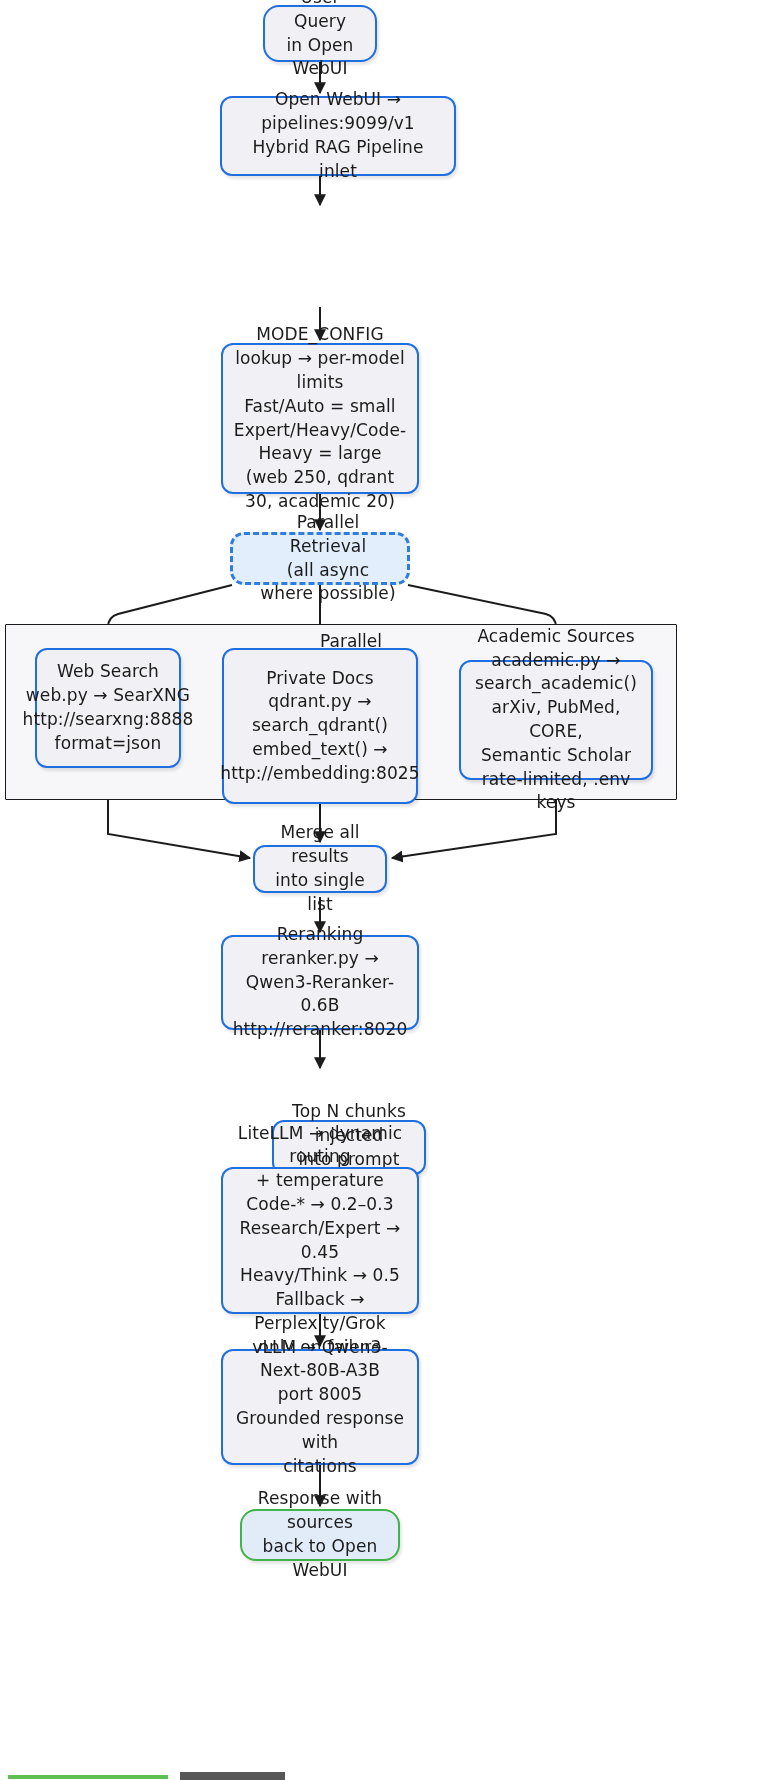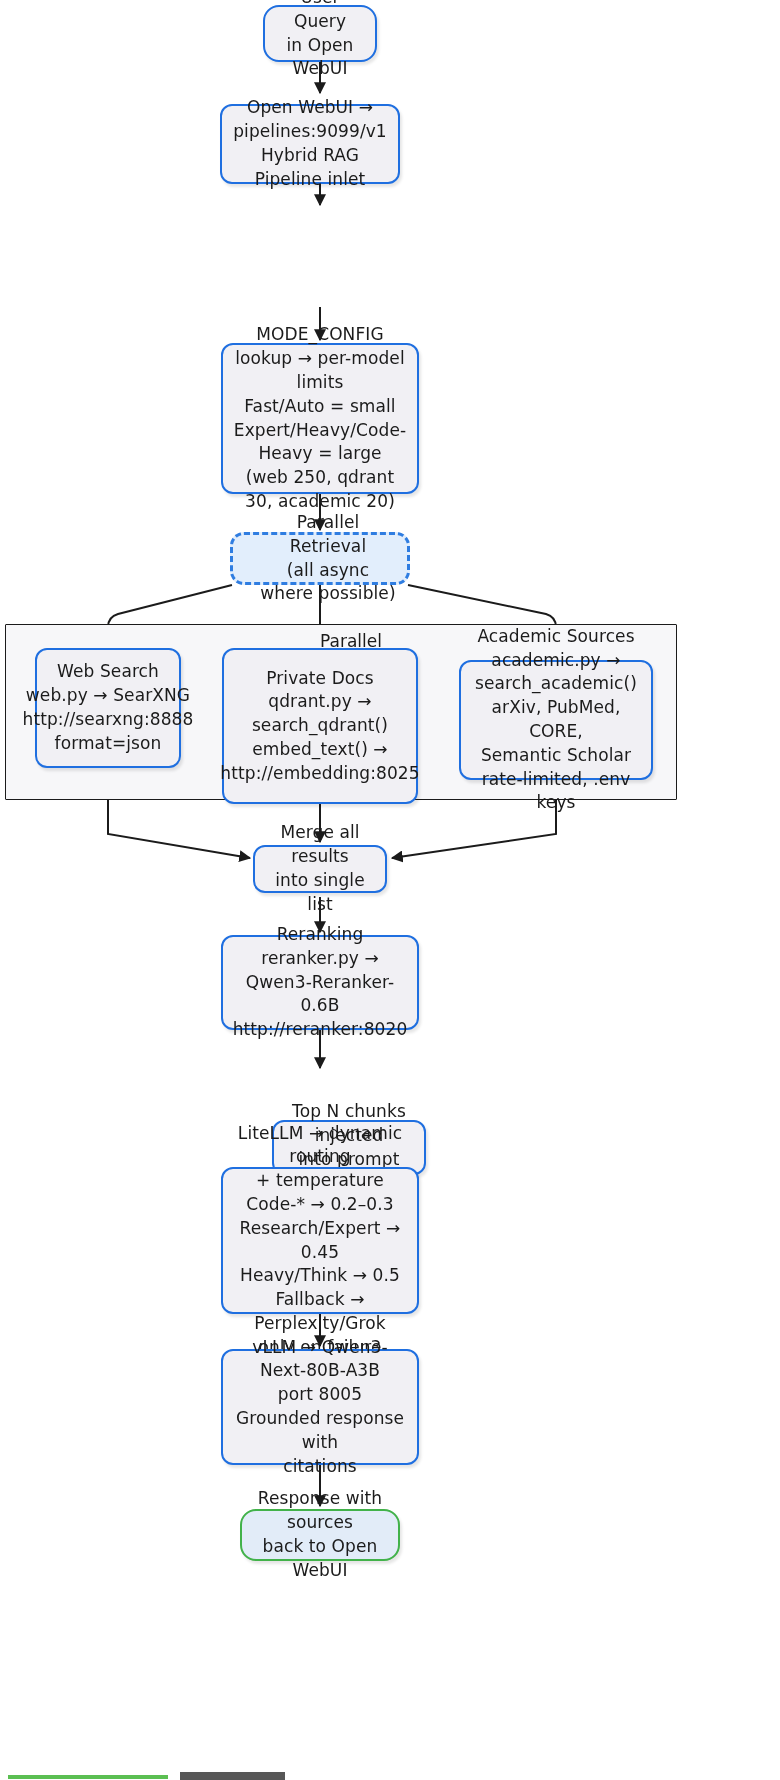--- a/index.html
+++ b/index.html
@@ -151,21 +151,21 @@
       <path d="M 320 1465 L 320 1506"></path>
     </g>
   </svg>
 
   <div class="subgraph" style="left:5px; top:624px; width:672px; height:176px;"></div>
   <div class="subgraph-label" style="left:320px; top:631px;">Parallel</div>
 
   <div class="node stadium" style="left:263px; top:5px; width:114px; height:57px;">User Query
 in Open WebUI</div>
 
-  <div class="node" style="left:220px; top:104px; width:180px; height:80px;">Open WebUI →
+  <div class="node" style="left:220px; top:96px; width:236px; height:80px;">Open WebUI →
 pipelines:9099/v1
 Hybrid RAG Pipeline inlet</div>
 
 
   <div class="node" style="left:221px; top:343px; width:198px; height:151px;">MODE_CONFIG lookup → per-model limits
 Fast/Auto = small
 Expert/Heavy/Code-Heavy = large
 (web 250, qdrant 30, academic 20)</div>
 
   <div class="node dashed" style="left:230px; top:532px; width:180px; height:53px;">Parallel Retrieval

